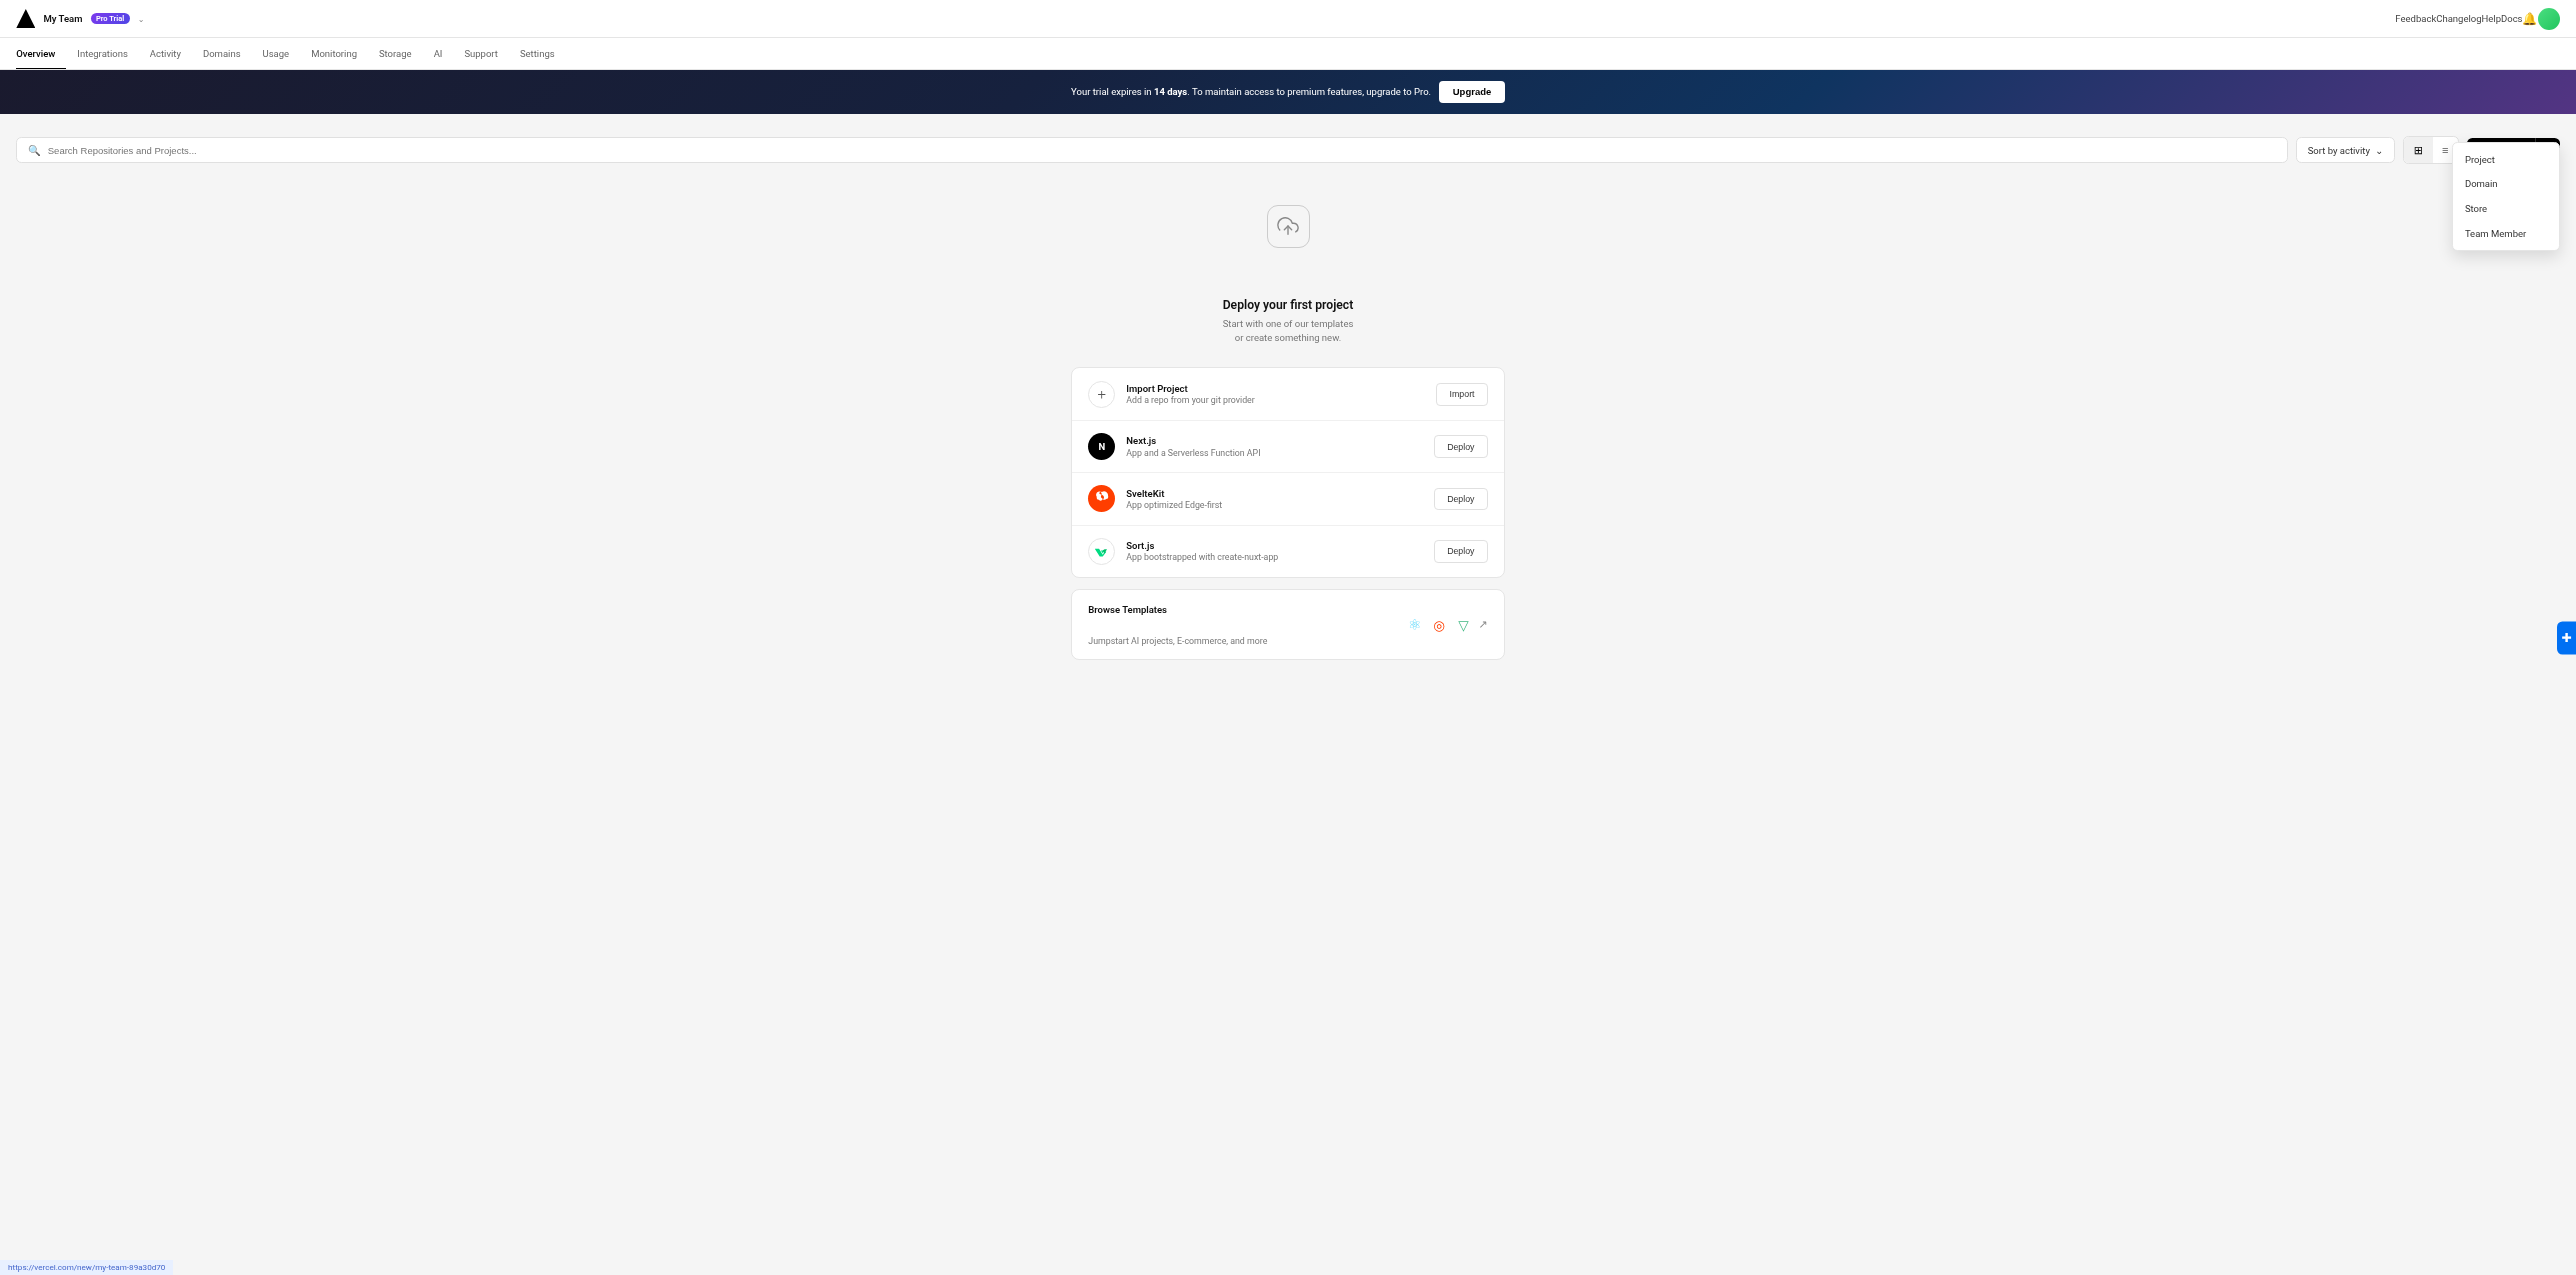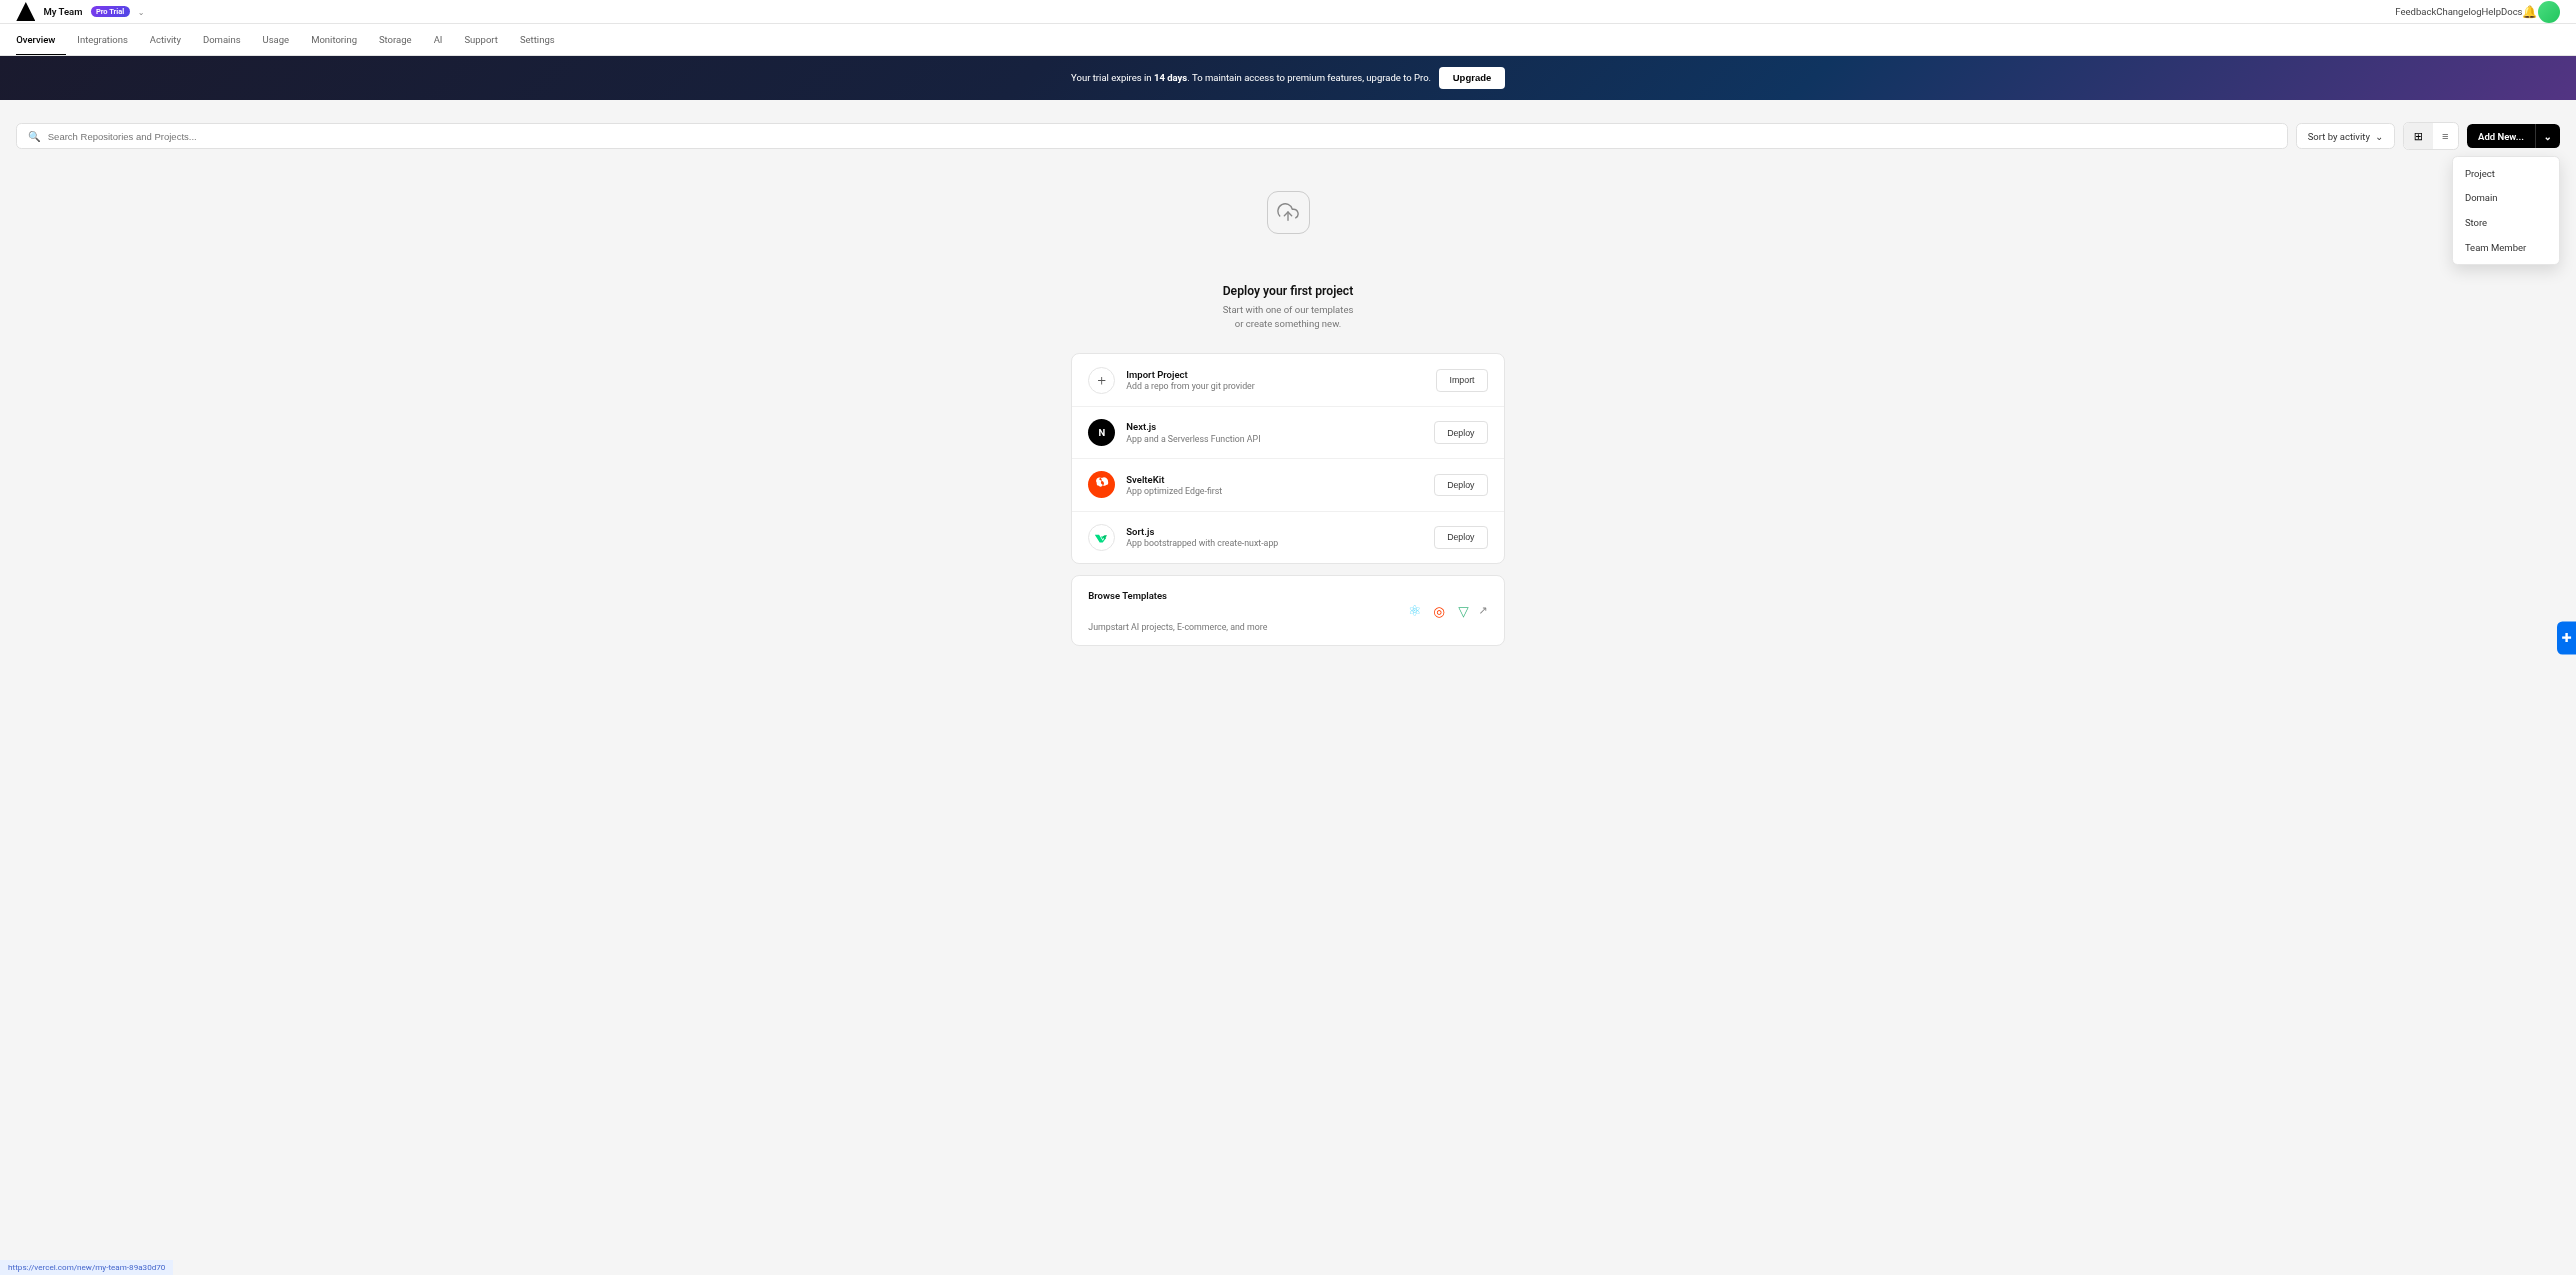--- a/index.html
+++ b/index.html
@@ -5,21 +5,21 @@
     * { box-sizing: border-box; margin: 0; padding: 0; }
     body { font-family: -apple-system, BlinkMacSystemFont, 'Segoe UI', Roboto, sans-serif; background: #f5f5f5; color: #111; font-size: 9.5px; }
 
     
     .top-nav {
       background: #fff;
       border-bottom: 0.7px solid #e5e5e5;
       display: flex;
       align-items: center;
       padding: 0 16.3px;
-      height: 24px;
+      height: 38px;
       justify-content: space-between;
     }
     .top-nav-left { display: flex; align-items: center; gap: 8.1px; }
     .logo-icon {
       width: 19px; height: 19px;
       background: #000;
       clip-path: polygon(50% 0%, 0% 100%, 100% 100%);
     }
     .team-name { font-weight: 600; font-size: 9.5px; }
     .pro-trial-badge {
@@ -159,21 +159,21 @@
       overflow: hidden;
     }
     .add-new-label { padding: 6.8px 11px; }
     .add-new-divider { width: 0.7px; background: #333; align-self: stretch; }
     .add-new-chevron { padding: 6.8px 8.1px; }
 
     
     .dropdown-menu {
       position: absolute;
       right: 16.3px;
-      top: 156px;
+      top: 142px;
       background: #fff;
       border: 0.7px solid #e5e5e5;
       border-radius: 5.4px;
       box-shadow: 0 5.4px 16.3px rgba(0,0,0,0.12);
       min-width: 108px;
       z-index: 100;
       padding: 4.1px 0;
     }
     .dropdown-item {
       padding: 6.8px 12.2px;

